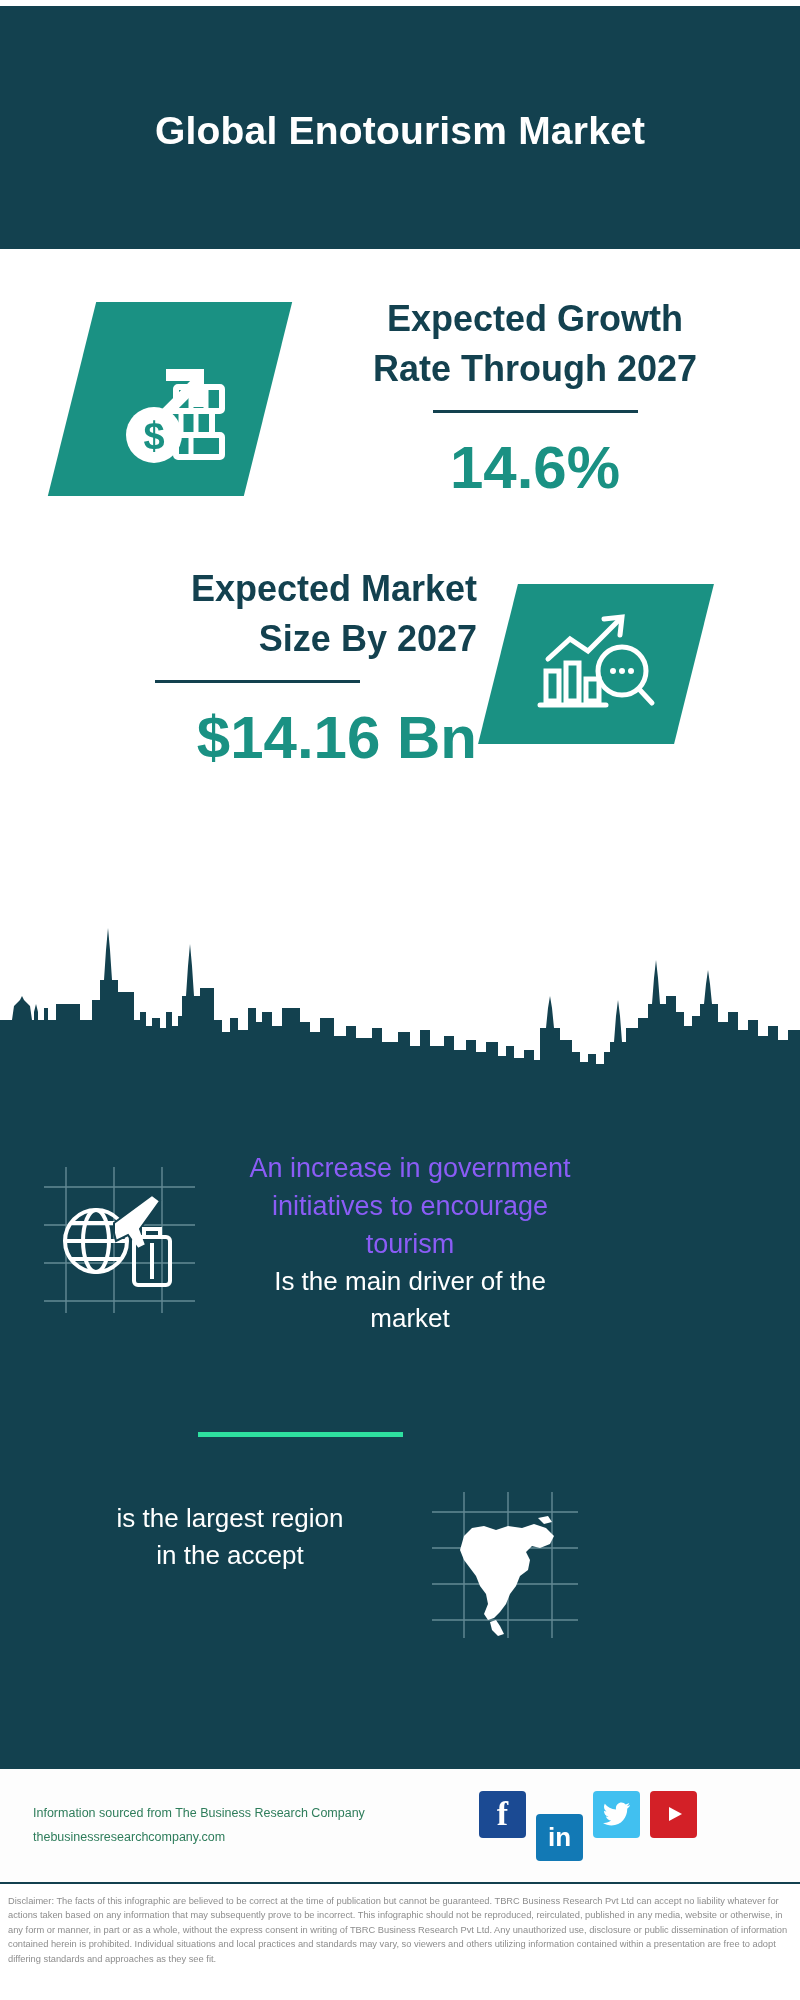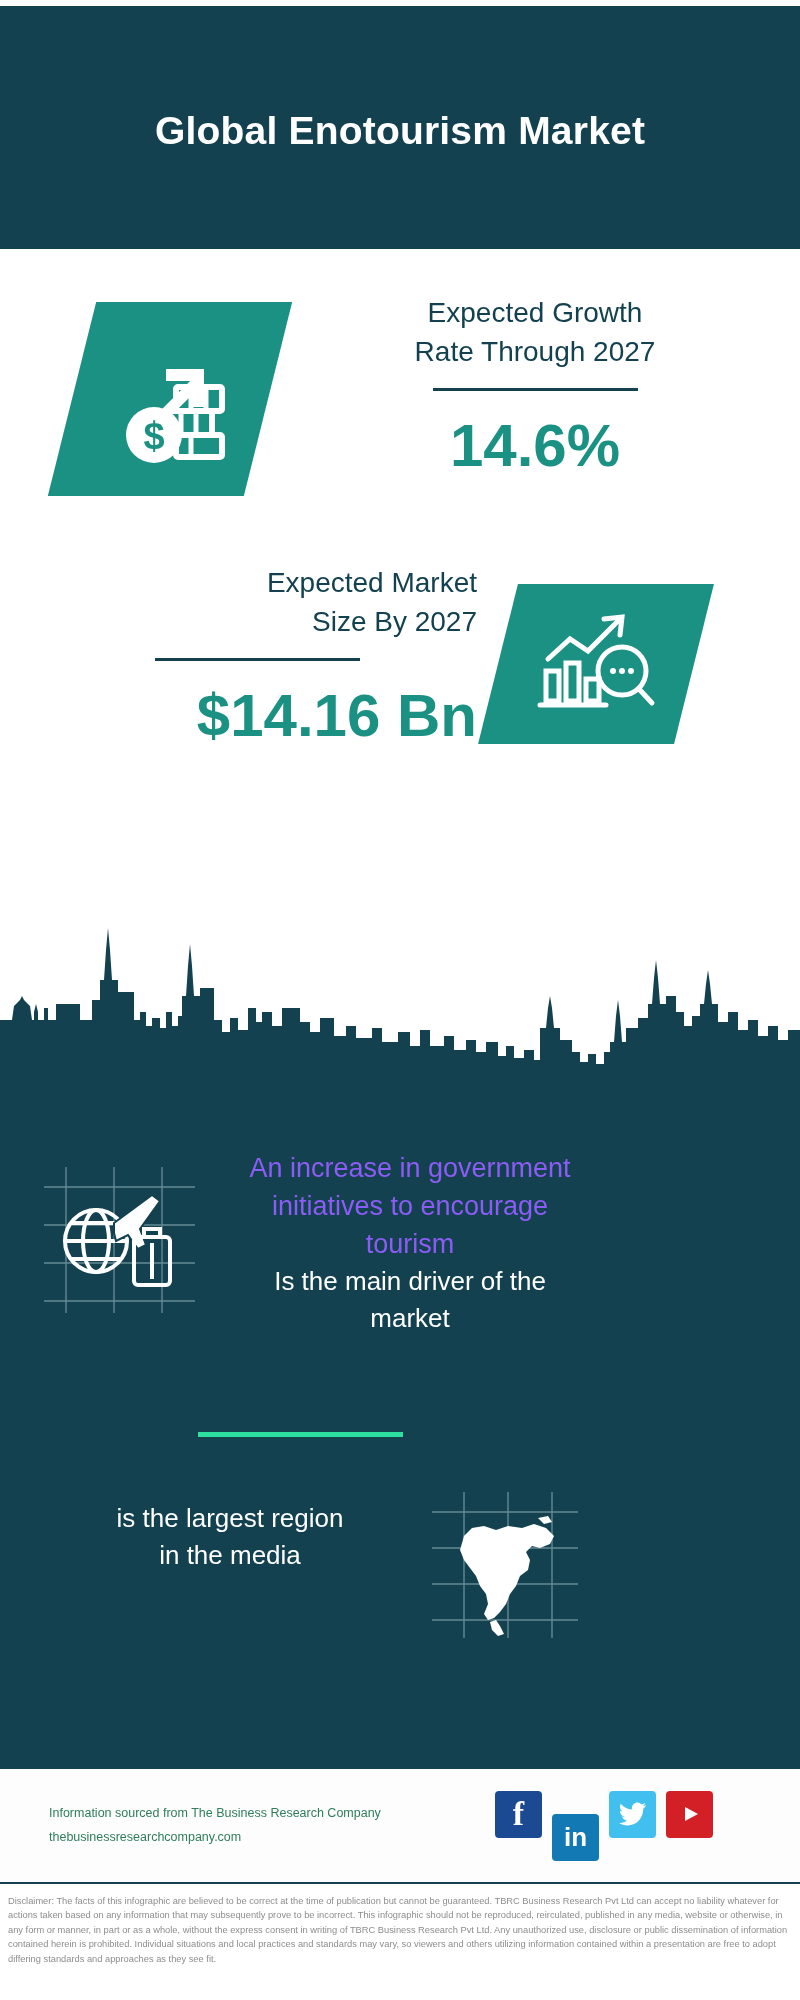--- a/index.html
+++ b/index.html
@@ -68,22 +68,22 @@
   }
   .stat-text-left {
     position: absolute;
     left: 37px; top: 315px;
     width: 440px;
     text-align: right;
   }
 
   .stat-label {
     color: #13414f;
-    font-size: 28px;
-    font-weight: normal;
+    font-size: 36px;
+    font-weight: bold;
     line-height: 1.38;
     font-family: "Liberation Sans", sans-serif;
   }
 
   .rule {
     height: 3px;
     background: #13414f;
     margin: 17px auto 10px auto;
   }
   .rule-a { width: 205px; }
@@ -181,21 +181,21 @@
     position: absolute;
     left: 0; top: 1766px;
     width: 800px; height: 118px;
     background: #fdfdfd;
     border-top: 3px solid #13414f;
     border-bottom: 2px solid #13414f;
     display: flex;
     align-items: center;
   }
   .footer-src {
-    margin-left: 49px;
+    margin-left: 33px;
     width: 350px;
   }
   .src-line {
     color: #2e7d5b;
     font-size: 12.5px;
     line-height: 1.9;
     font-family: "Liberation Sans", sans-serif;
   }
   .social-row {
     display: flex;
@@ -376,21 +376,21 @@
       <div class="accent-line">tourism</div>
       <div class="plain-line">Is the main driver of the</div>
       <div class="plain-line">market</div>
     </div>
   </div>
 
   <div class="divider-green"></div>
 
   <div class="region-block">
     <div class="region-sub">is the largest region</div>
-    <div class="region-sub">in the media</div>
+    <div class="region-sub">in the accept</div>
   </div>
 
   <div class="grid-icon" style="left:430px; top:1490px;">
     <svg width="150" height="150" viewBox="0 0 150 150" aria-hidden="true">
       <g stroke="#7fa3ad" stroke-width="1.4" opacity="0.75">
         <line x1="34" y1="2" x2="34" y2="148"></line>
         <line x1="78" y1="2" x2="78" y2="148"></line>
         <line x1="122" y1="2" x2="122" y2="148"></line>
         <line x1="2" y1="22" x2="148" y2="22"></line>
         <line x1="2" y1="58" x2="148" y2="58"></line>

